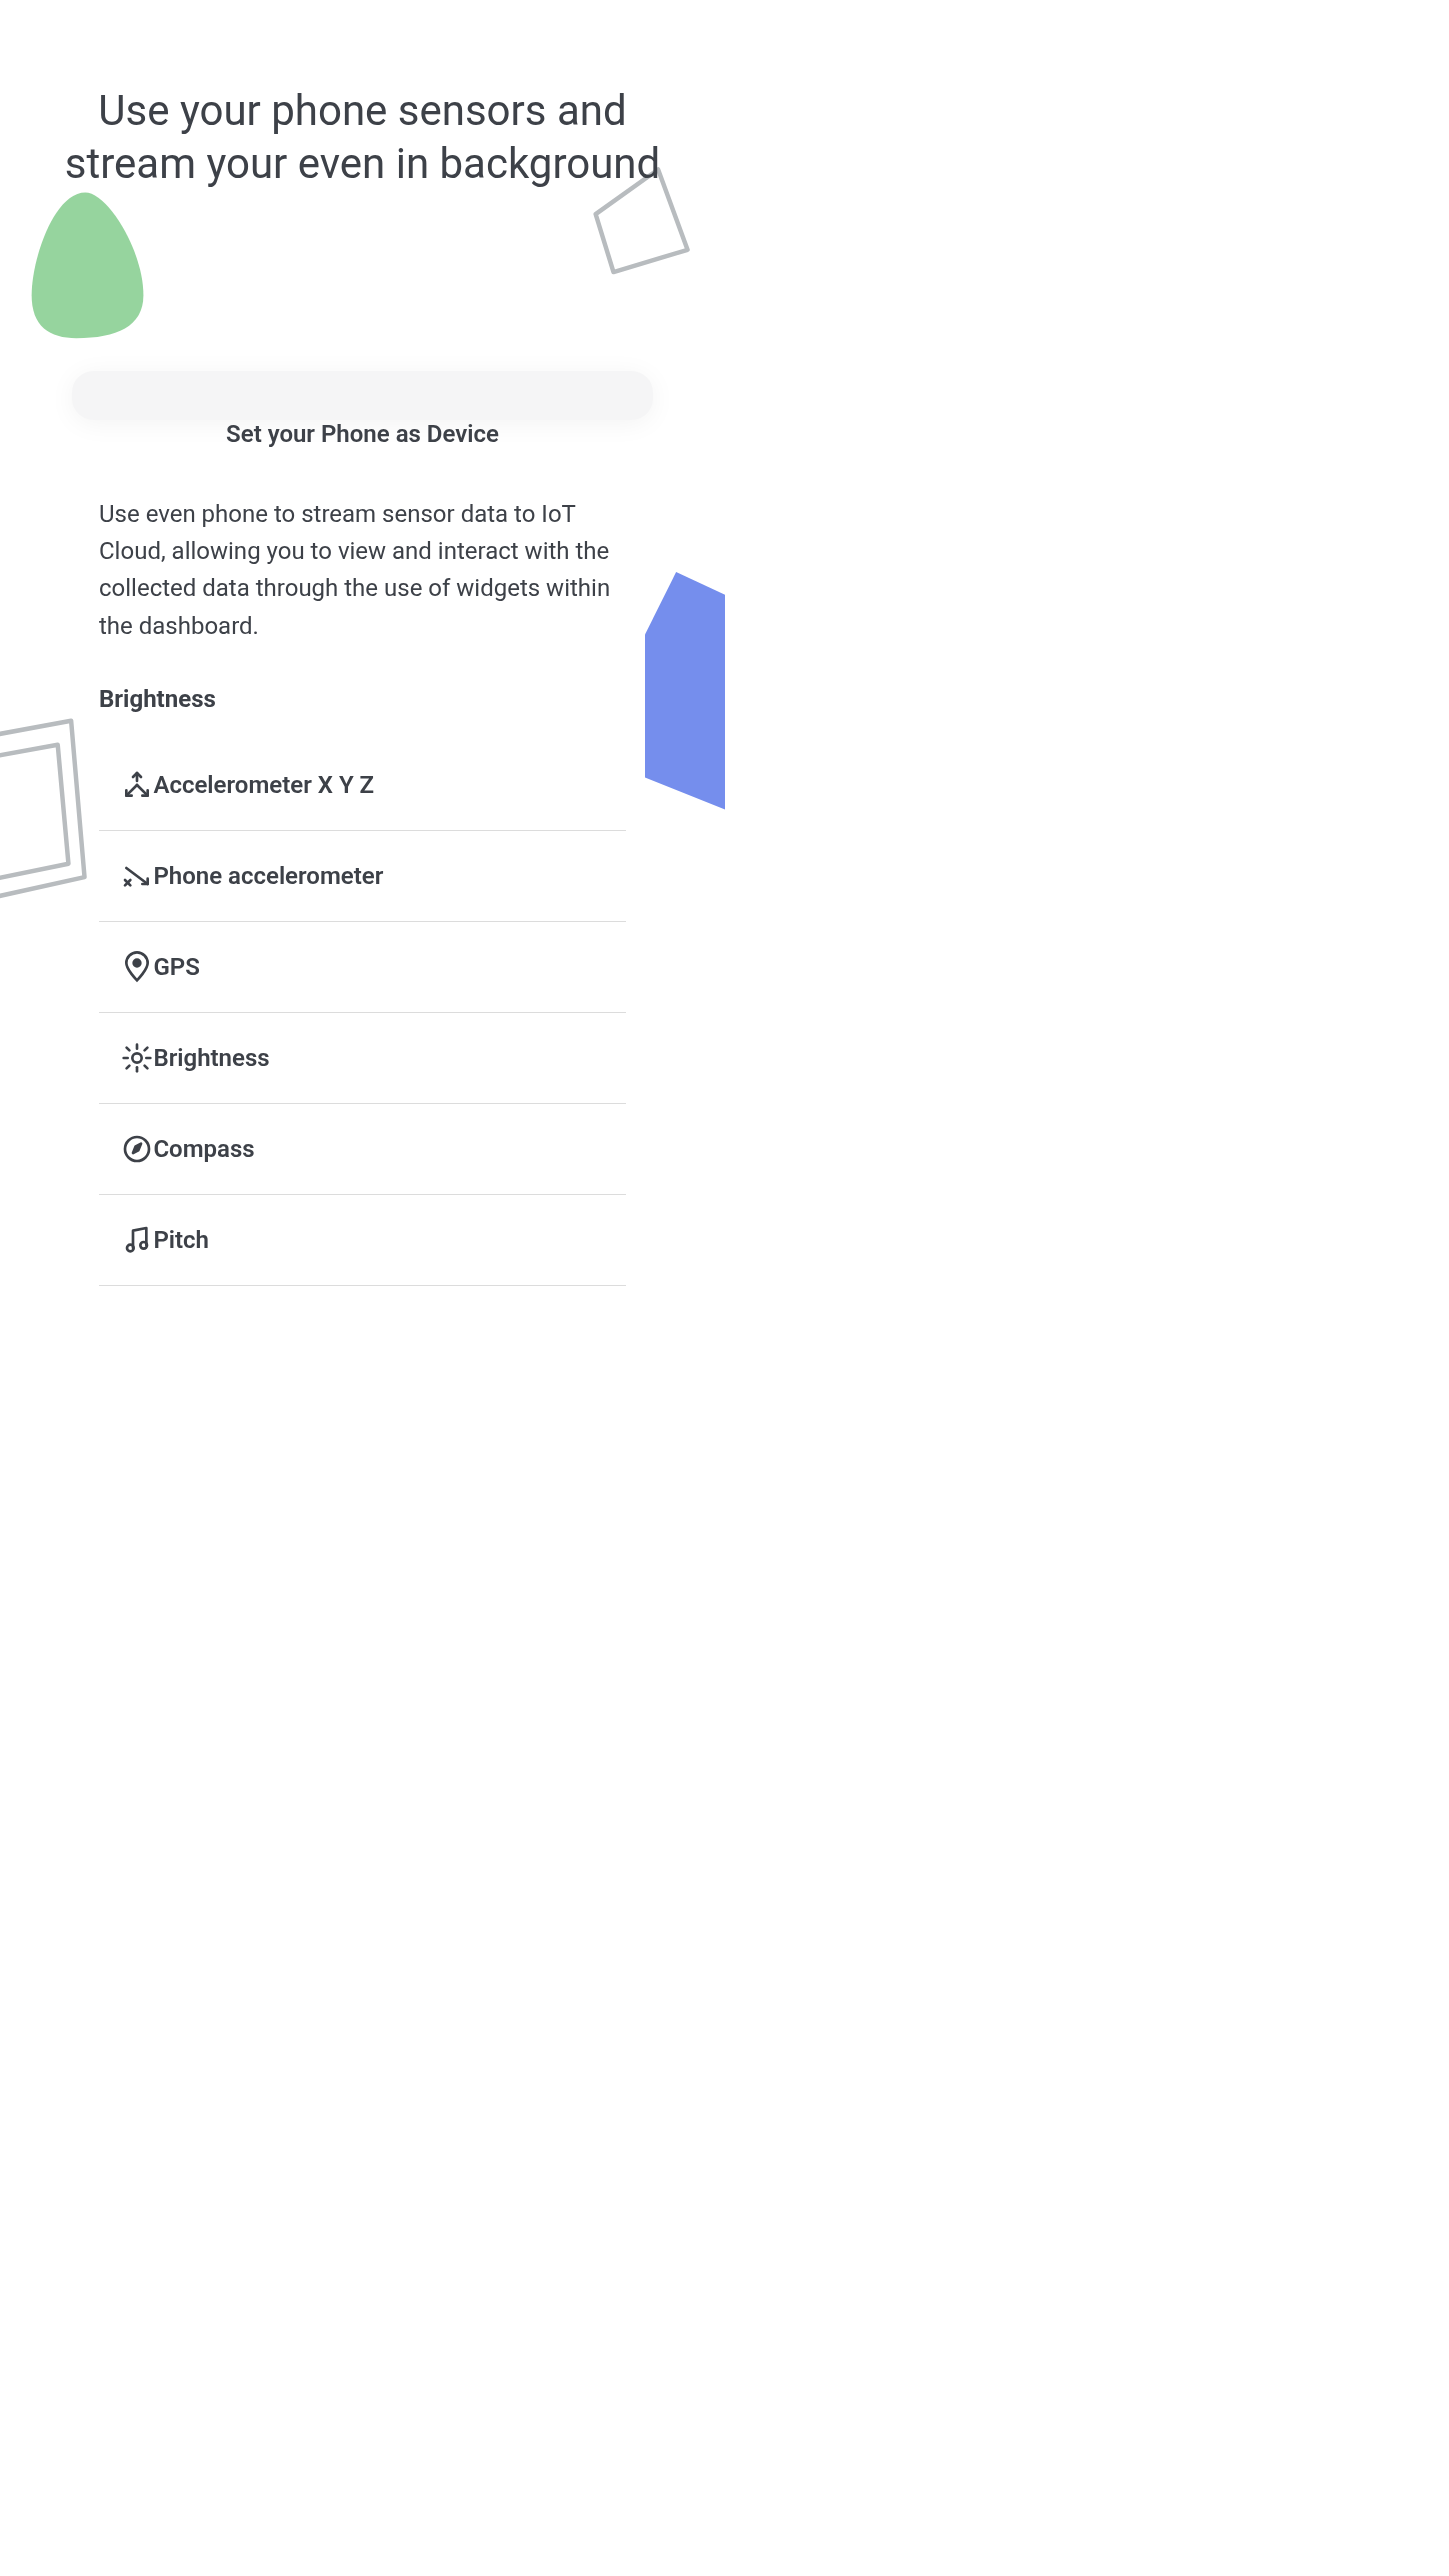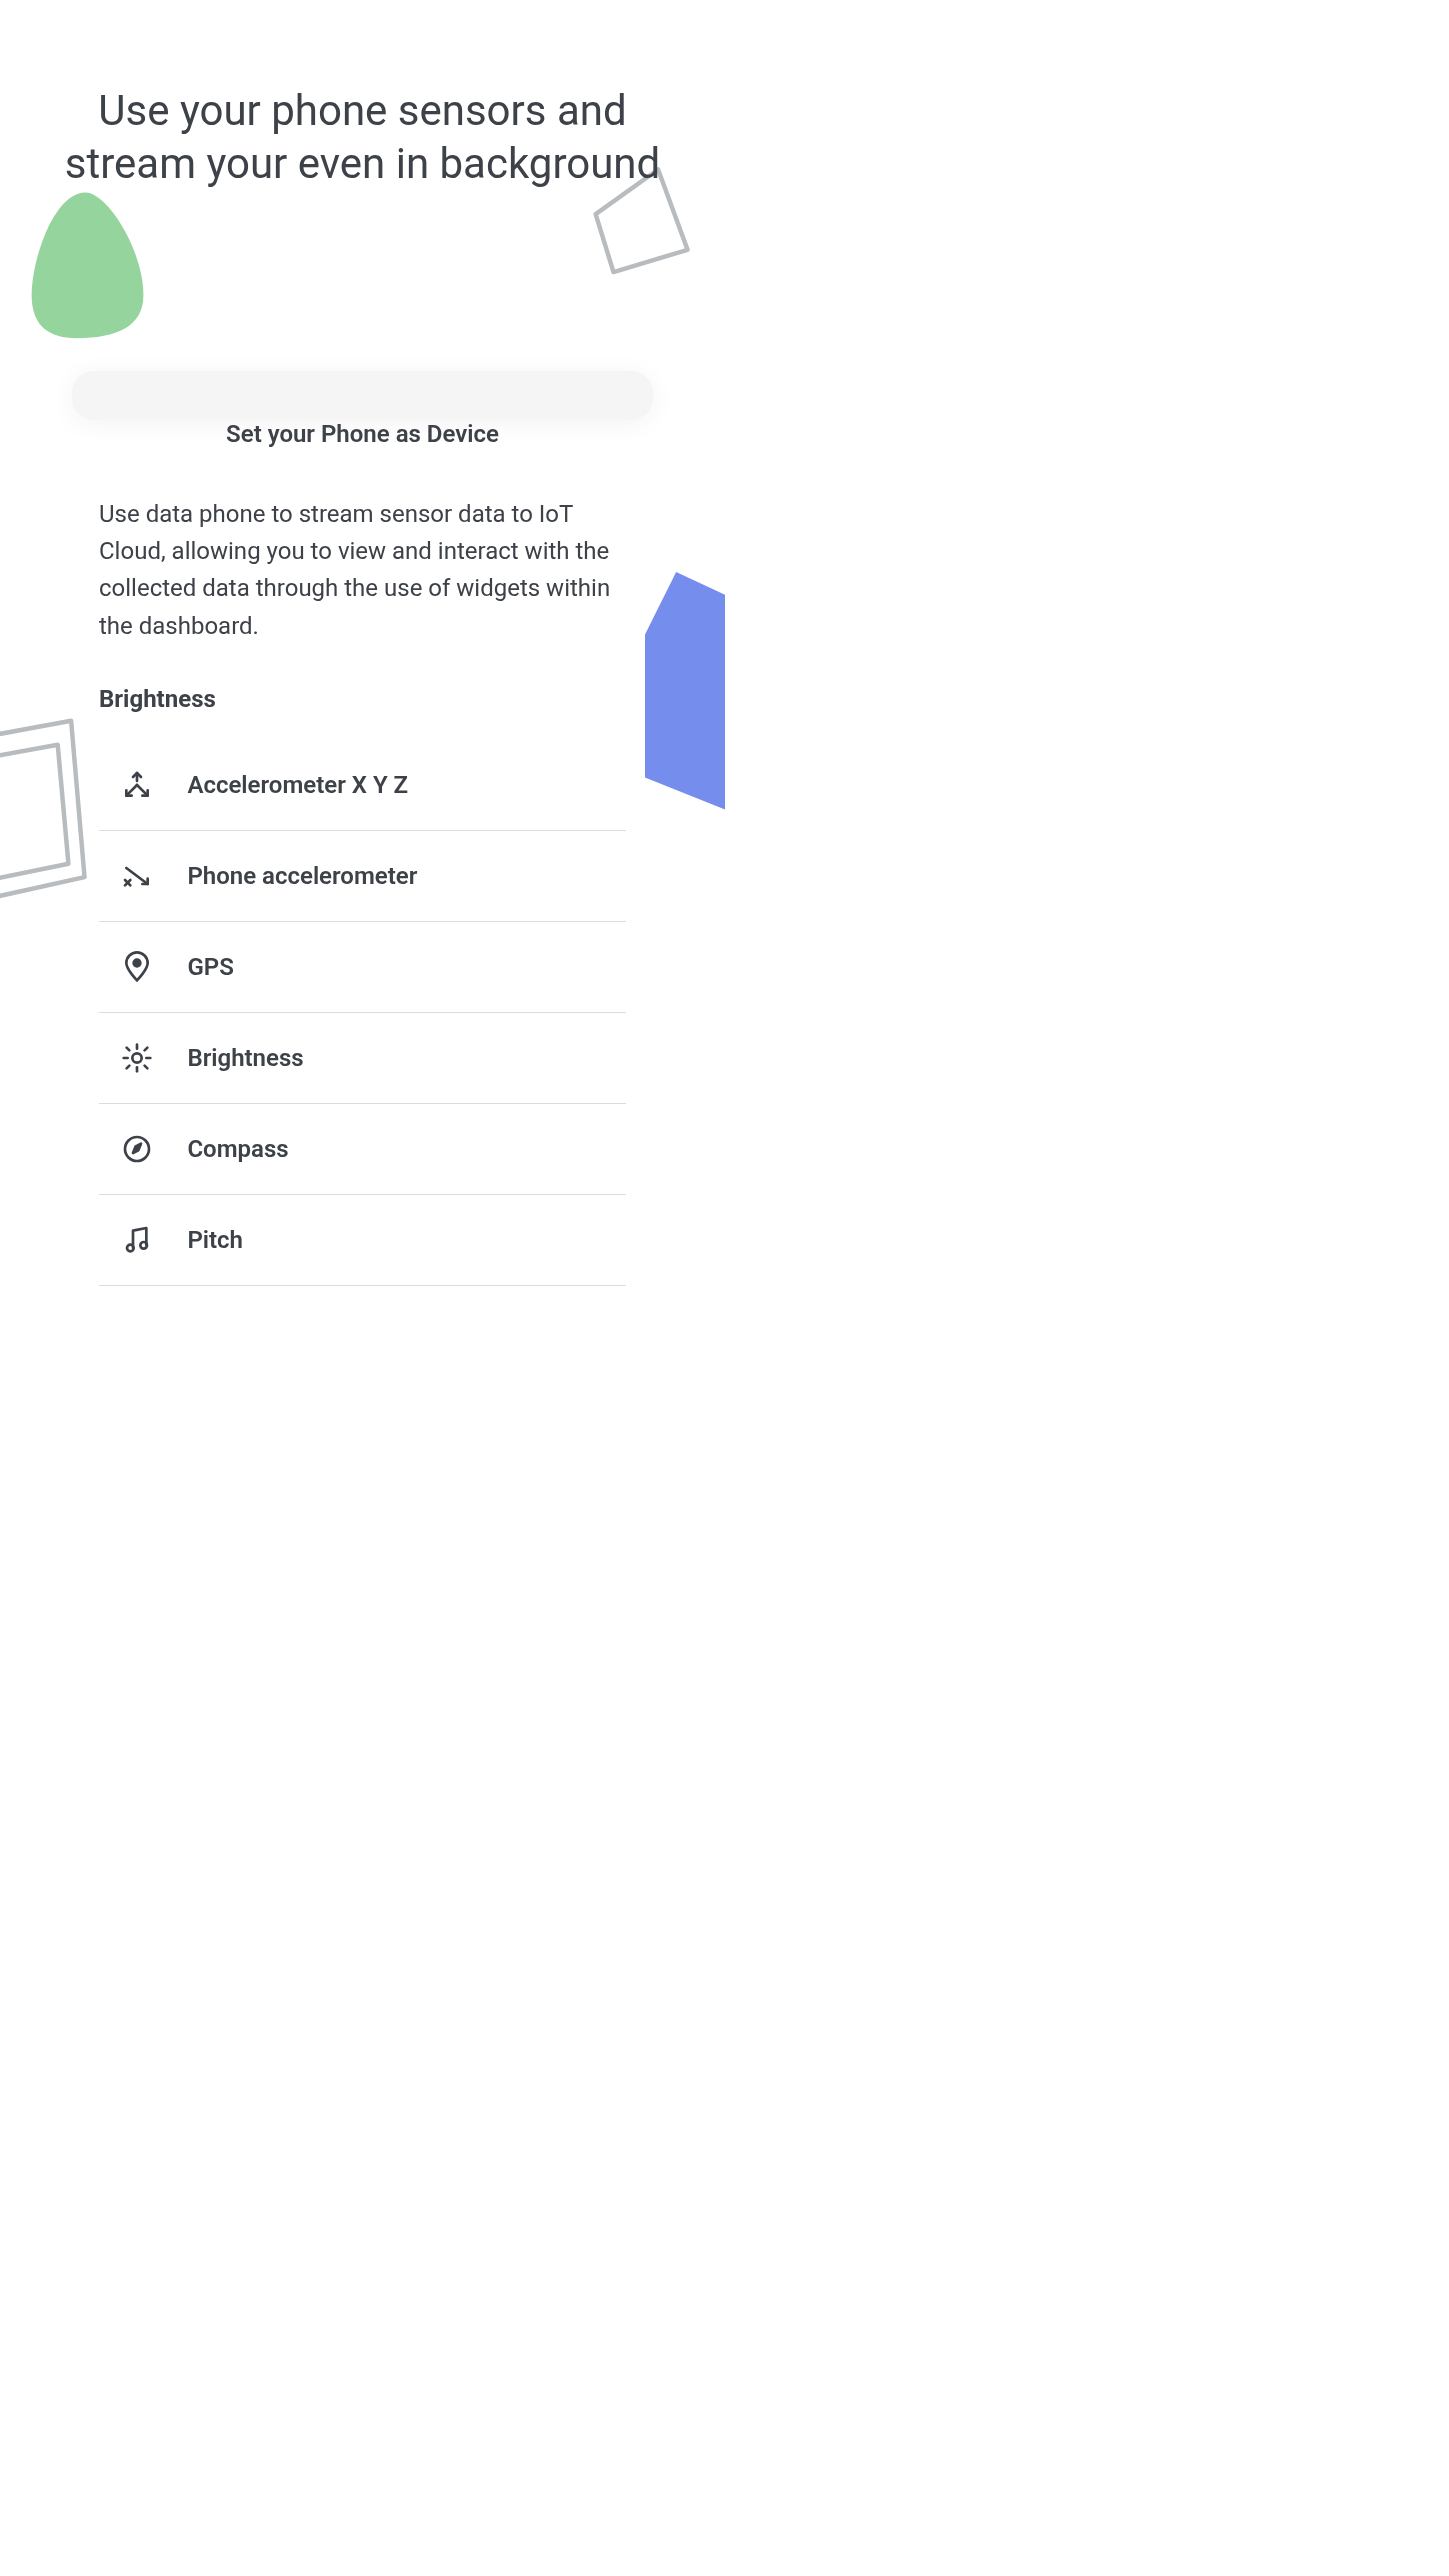--- a/index.html
+++ b/index.html
@@ -105,21 +105,20 @@
     font-weight: 700;
     color: #3d4148;
     margin-bottom: 27px;
   }
   .sensor-list {
     list-style: none;
   }
   .sensor-item {
     display: flex;
     align-items: center;
-    gap: 34px;
     padding: 29px 0 29px 22.4px;
     border-bottom: 0.9px solid #dcdcdc;
     text-align: right;
   }
   .sensor-item:first-child {
     border-top: none;
   }
   .sensor-icon {
     width: 32px;
     height: 32px;
@@ -161,21 +160,21 @@
     <path d="M 35 0 L 100 30 L 100 270 L 0 230 L 0 70 Z" fill="#758eed"></path>
   </svg>
 
   <h1 class="heading">
     <span class="bold">Use your phone sensors</span><span> and </span><span class="bold">stream your</span><span> even in background</span>
   </h1>
 
   <div class="card">
     <div class="card-title">Set your Phone as Device</div>
     <p class="card-desc">
-      <span>Use data </span><span class="bold">phone to stream sensor data</span><span> to IoT Cloud, allowing you to </span><span class="bold">view and interact with the collected data</span><span> through the use of widgets within the dashboard.</span>
+      <span>Use even </span><span class="bold">phone to stream sensor data</span><span> to IoT Cloud, allowing you to </span><span class="bold">view and interact with the collected data</span><span> through the use of widgets within the dashboard.</span>
     </p>
     <div class="supported-label">Brightness</div>
     <ul class="sensor-list">
 
       <li class="sensor-item">
         <span class="sensor-icon">
           <svg viewBox="0 0 24 24" fill="none" stroke="currentColor" stroke-width="2" stroke-linecap="round" stroke-linejoin="round">
             <path d="M12 3 L12 9"></path>
             <path d="M9 6 L12 3 L15 6"></path>
             <path d="M12 12 L4 20"></path>

